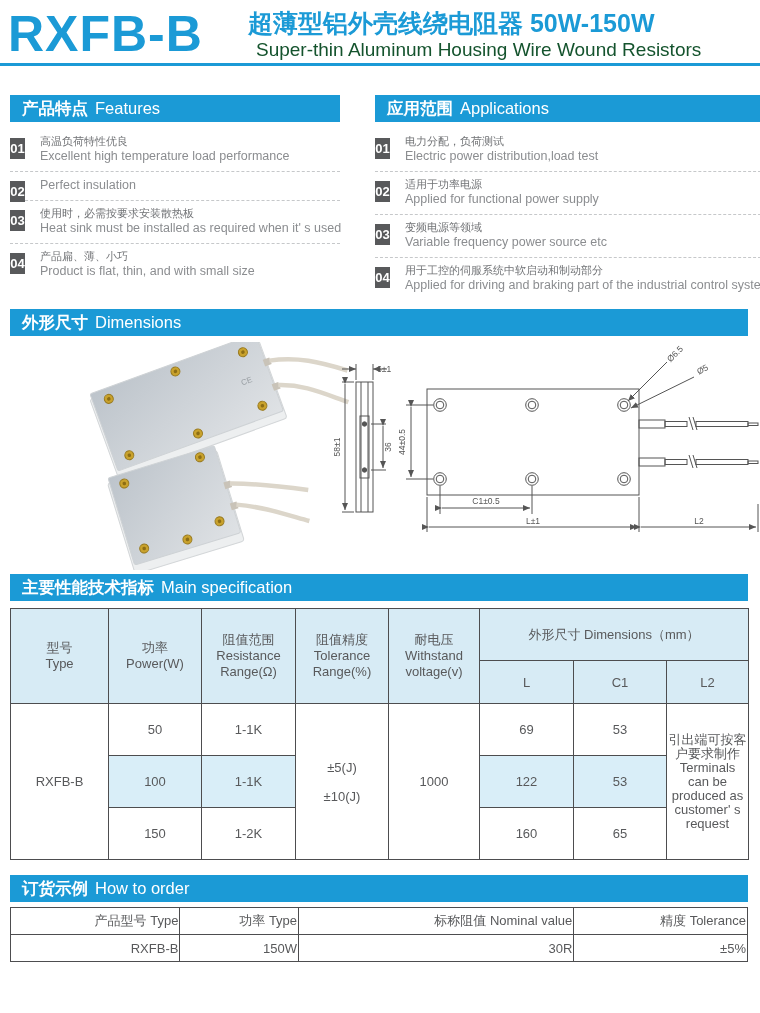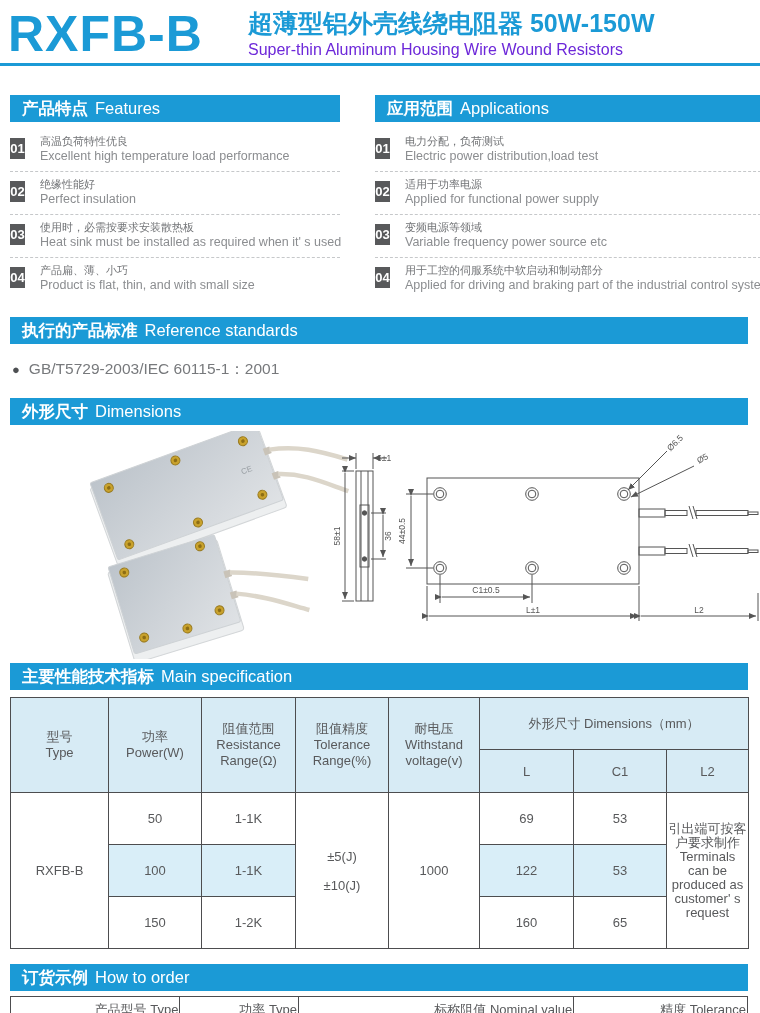--- a/index.html
+++ b/index.html
@@ -5,21 +5,21 @@
   * { box-sizing: border-box; }
   html,body { margin:0; padding:0; background:#fff; }
   body { width:760px; height:1013px; font-family:"Liberation Sans", sans-serif; color:#58595b; }
   .page { position:relative; width:760px; height:1013px; overflow:hidden; background:#fff; }
 
   
   .hdr { position:relative; height:66px; padding:8px 8px 0 8px; border-bottom:3px solid #1b9ad6; }
   .model { float:left; font-size:50px; line-height:52px; font-weight:bold; color:#1b9ad6; letter-spacing:1px; }
   .hdr-right { margin-left:240px; padding-top:1px; }
   .t-zh { font-size:25px; line-height:29px; font-weight:bold; color:#1b9ad6; white-space:nowrap; }
-  .t-en { font-size:16px; line-height:24px; color:#6d28d9; white-space:nowrap; }
+  .t-en { font-size:19px; line-height:24px; color:#14532d; white-space:nowrap;margin-left:8px; }
 
   
   .bar { background:#1b9ad6; color:#fff; height:27px; line-height:27px; padding-left:12px;
          font-size:16.5px; white-space:nowrap; overflow:hidden; }
   .bar .zh { font-weight:bold; }
   .bar .en { font-weight:normal; margin-left:7px; }
 
   
   .cols { display:flex; margin:29px 12px 0 10px; }
   .col-f { width:330px; flex:none; }
@@ -88,21 +88,20 @@
         <span class="zh">产品特点</span><span class="en">Features</span>
       </div>
       <div class="items">
         <div class="item">
           <span class="badge">01</span>
           <span class="zh">高温负荷特性优良</span>
           <span class="en">Excellent high temperature load performance</span>
         </div>
         <div class="item">
           <span class="badge">02</span>
-          <span class="zh">绝缘性能好</span>
           <span class="en">Perfect insulation</span>
         </div>
         <div class="item">
           <span class="badge">03</span>
           <span class="zh">使用时，必需按要求安装散热板</span>
           <span class="en">Heat sink must be installed as required when it' s used</span>
         </div>
         <div class="item">
           <span class="badge">04</span>
           <span class="zh">产品扁、薄、小巧</span>
@@ -133,28 +132,20 @@
         </div>
         <div class="item">
           <span class="badge">04</span>
           <span class="zh">用于工控的伺服系统中软启动和制动部分</span>
           <span class="en">Applied for driving and braking part of the industrial control system</span>
         </div>
       </div>
     </div>
   </div>
 
-  <div class="sec">
-    <div class="bar std-bar">
-      <span class="zh">执行的产品标准</span><span class="en">Reference standards</span>
-    </div>
-    <div class="std-item">
-      <span class="dot">●</span><span>GB/T5729-2003/IEC 60115-1：2001</span>
-    </div>
-  </div>
 
   <div class="sec">
     <div class="bar dim-bar">
       <span class="zh">外形尺寸</span><span class="en">Dimensions</span>
     </div>
     <div class="draw">
 
       <svg id="photos" width="300" height="228" viewBox="0 0 300 228">
         <defs>
           <linearGradient id="g1" x1="0" y1="0" x2="1" y2="1">

